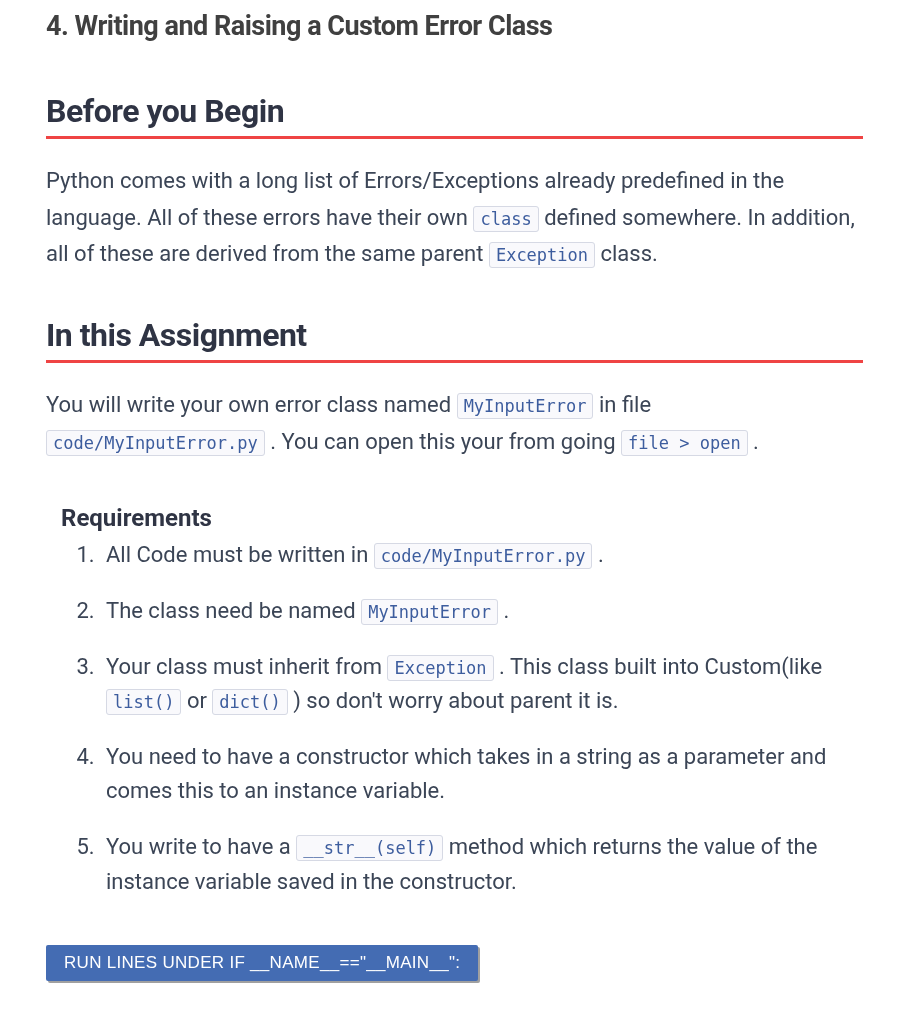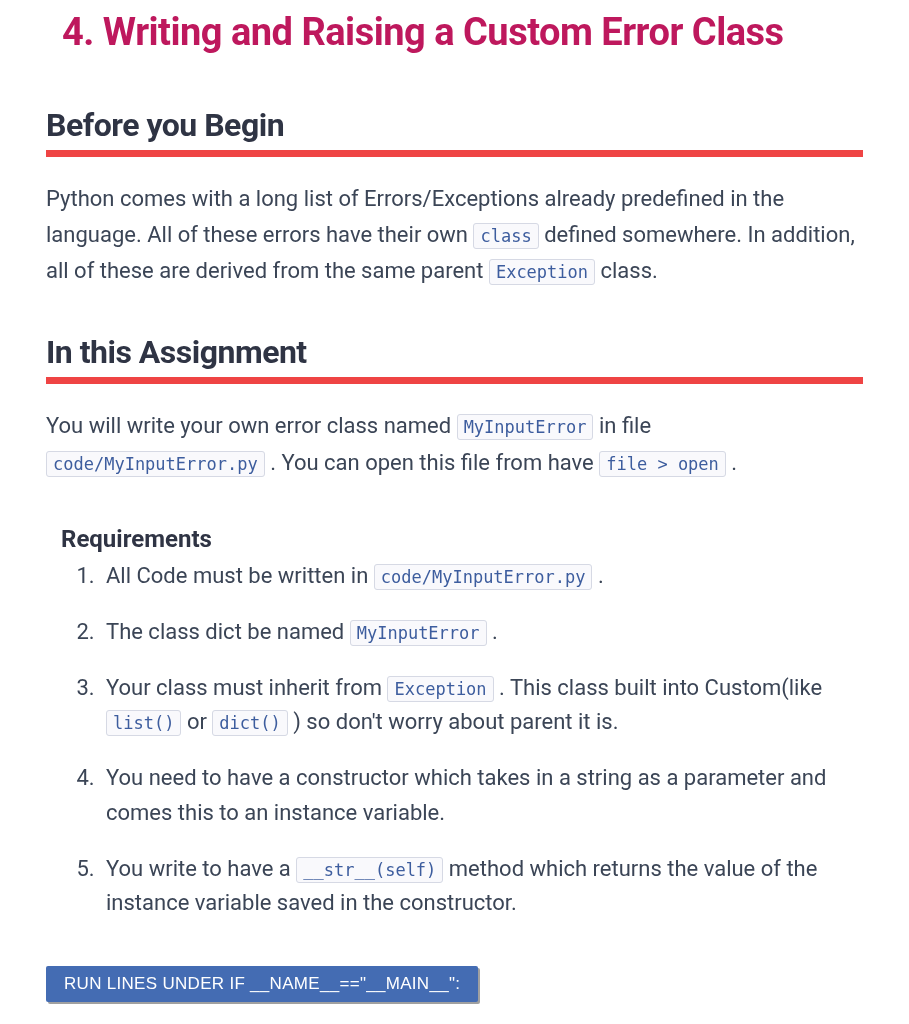--- a/index.html
+++ b/index.html
@@ -9,35 +9,35 @@
   }
   body {
     font-family: -apple-system, BlinkMacSystemFont, "Segoe UI", Roboto, "Helvetica Neue", Arial, sans-serif;
     color: #3a4355;
     width: 909px;
     min-height: 1024px;
     box-sizing: border-box;
     padding: 10px 46px 20px 46px;
   }
   h1.title {
-    font-size: 38px;
+    font-size: 27px;
     font-weight: 700;
-    color: #be185d;
+    color: #404040;
     letter-spacing: -0.5px;
-    margin: 0 0 50px 16px;
+    margin: 0 0 50px 0;
     line-height: 1.2;
   }
   h2.section {
     font-size: 32px;
     font-weight: 700;
     color: #2f3444;
     letter-spacing: -0.5px;
     margin: 0 0 6px 0;
     padding-bottom: 6px;
-    border-bottom: 7px solid #ef4444;
+    border-bottom: 3px solid #ef4444;
   }
   p.body-text {
     font-size: 22px;
     line-height: 1.65;
     color: #3b4556;
     margin: 24px 0 44px 0;
   }
   code.inline {
     font-family: ui-monospace, SFMono-Regular, Menlo, Consolas, monospace;
     font-size: 17px;
@@ -95,34 +95,34 @@
   <code class="inline">Exception</code>
   <span> class.</span>
 </p>
 
 <h2 class="section">In this Assignment</h2>
 <p class="body-text">
   <span>You will write your own error class named </span>
   <code class="inline">MyInputError</code>
   <span> in file </span>
   <code class="inline">code/MyInputError.py</code>
-  <span>. You can open this file from have </span>
+  <span>. You can open this your from going </span>
   <code class="inline">file &gt; open</code>
   <span>.</span>
 </p>
 
 <h3 class="subhead">Requirements</h3>
 <ol class="req-list">
   <li>
     <span>All Code must be written in </span>
     <code class="inline">code/MyInputError.py</code>
     <span>.</span>
   </li>
   <li>
-    <span>The class dict be named </span>
+    <span>The class need be named </span>
     <code class="inline">MyInputError</code>
     <span>.</span>
   </li>
   <li>
     <span>Your class must inherit from </span>
     <code class="inline">Exception</code>
     <span>. This class built into Custom(like </span>
     <code class="inline">list()</code>
     <span> or </span>
     <code class="inline">dict()</code>

